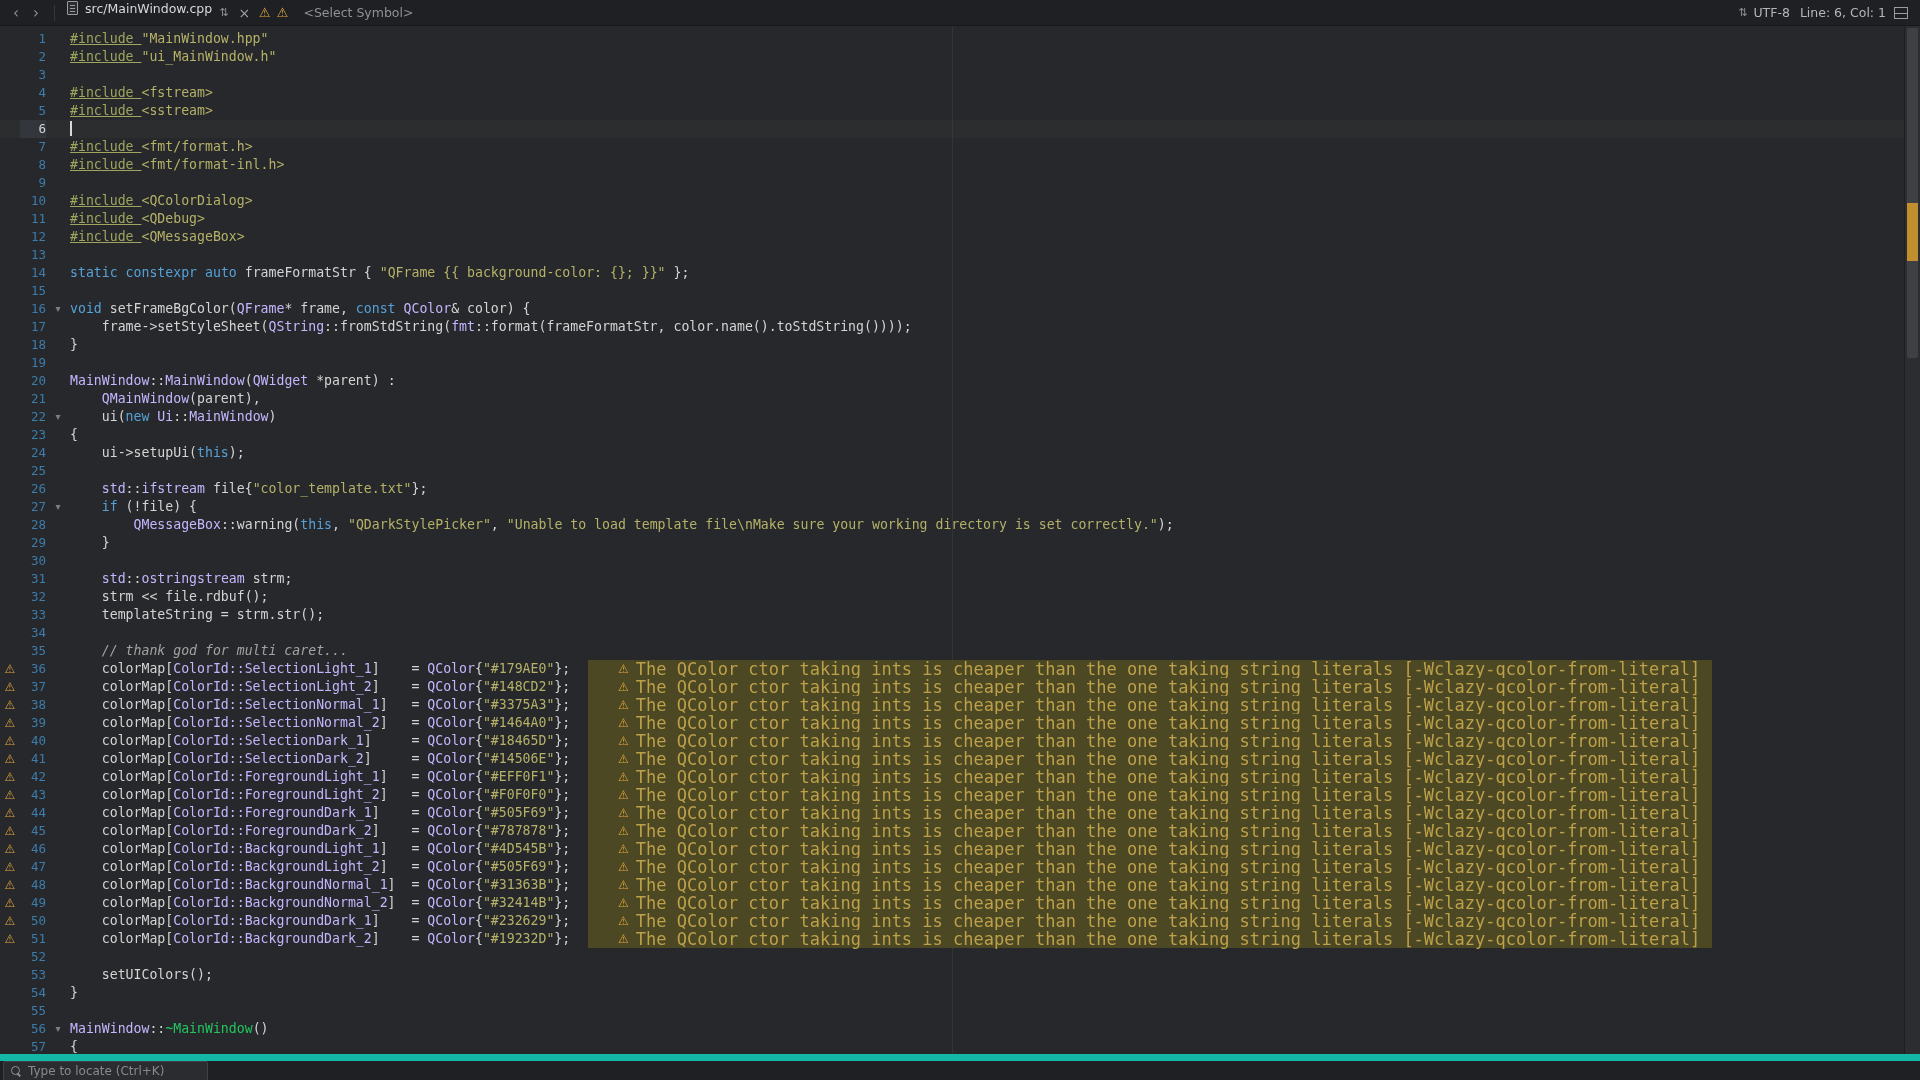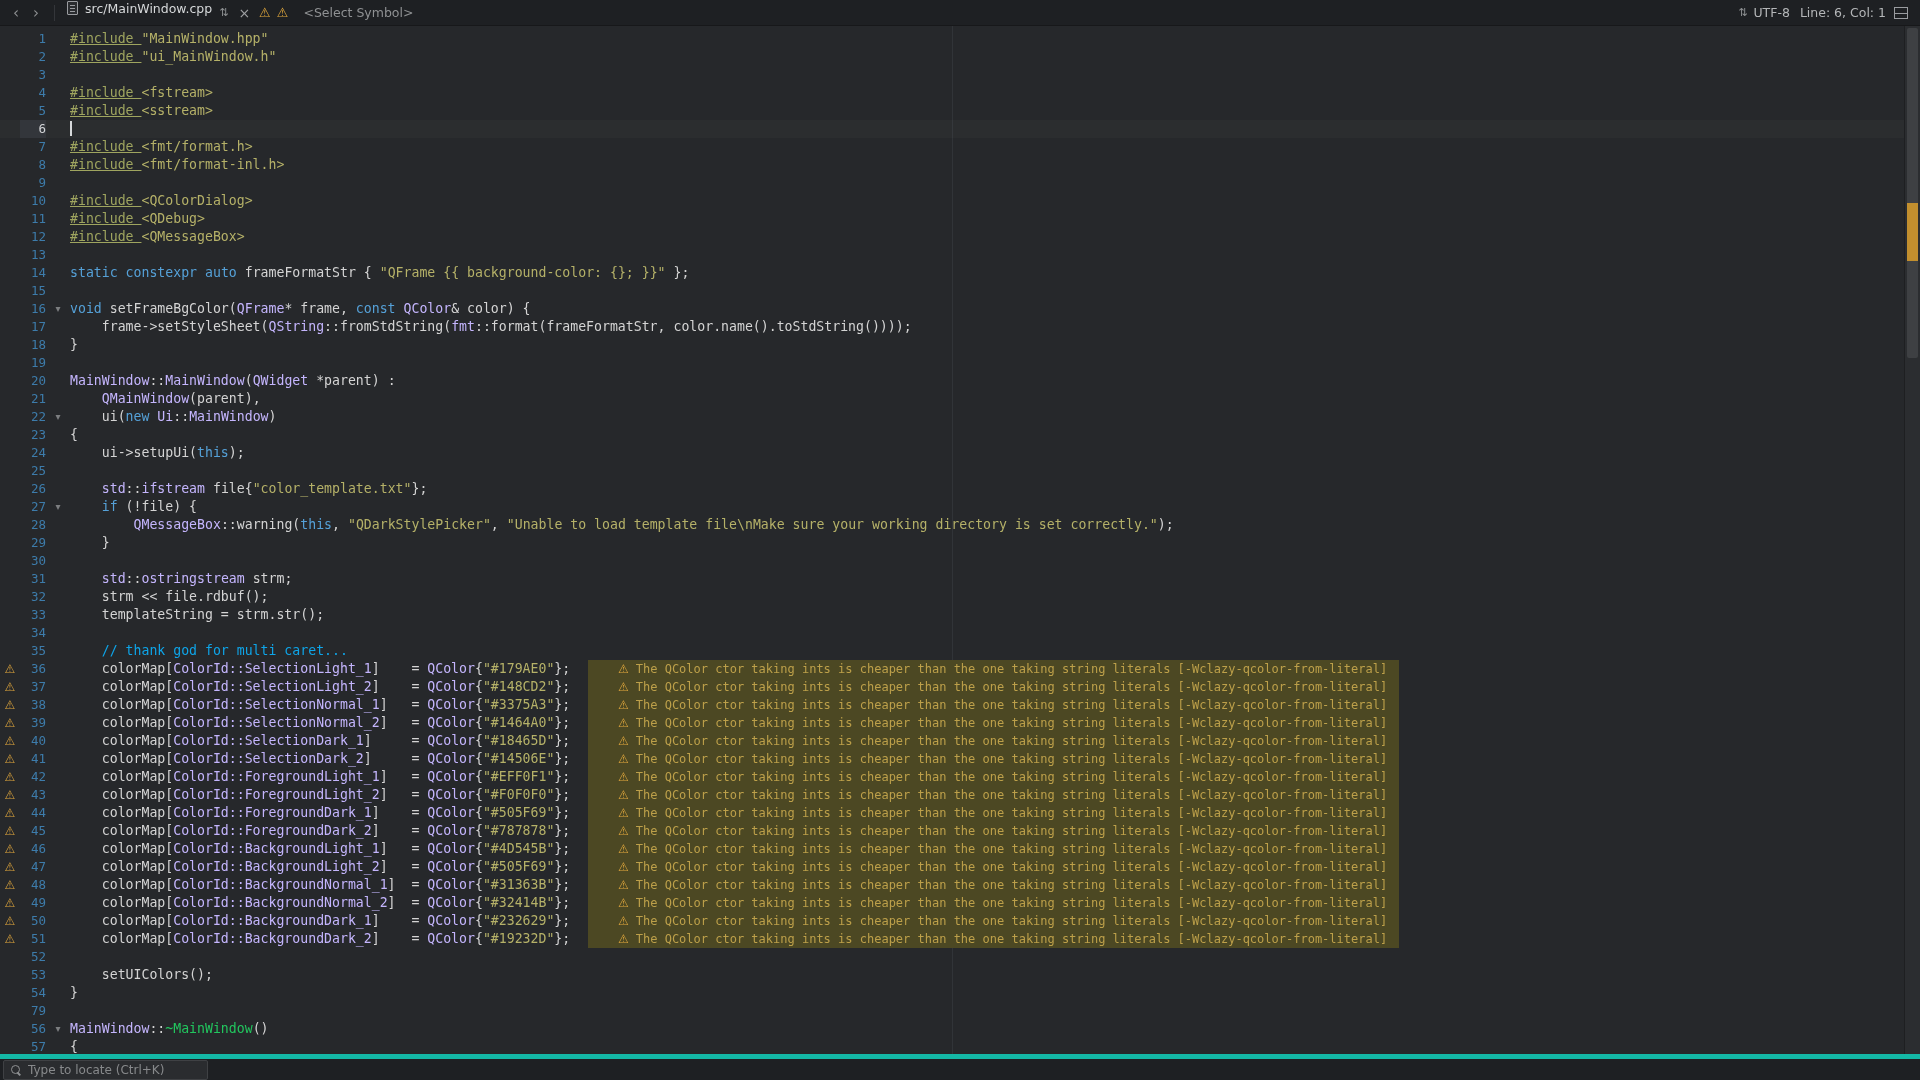--- a/index.html
+++ b/index.html
@@ -36,36 +36,36 @@
   .g-warn { flex:0 0 20px; text-align:center; font-size:12px; color:#e2a83c; line-height:18px; }
   .g-num  { flex:0 0 26px; text-align:right; color:#3d7cab; font-family:"DejaVu Sans Mono",monospace; font-size:12.5px; line-height:18px; }
   .line.cur .g-num { background:#33363b; color:#d2d4d6; }
   .g-fold { flex:0 0 24px; text-align:center; color:#7c7e80; font-size:10px; line-height:18px; }
   .code { font-family:"DejaVu Sans Mono",monospace; font-size:13.2px; line-height:18px; color:#d4d4d4; white-space:pre; }
   .tk-p { color:#9fa55f;text-decoration:underline; }           
   .tk-s { color:#b5b168; }           
   .tk-k { color:#55a1d8; }           
   .tk-y { color:#c4b5fd; }           
   .tk-yi{ color:#22c55e; }
-  .tk-c { color:#0ea5e9; }           
+  .tk-c { color:#a3a3a3;font-style:italic; }           
   .tk-t { color:#d4d4d4; }           
   .caret { display:inline-block; width:2px; height:15px; background:#d6d8da; vertical-align:text-bottom; margin-right:-2px; }
   .anno { position:absolute; left:588px; top:0; height:18px; background:#4c4823; display:flex; align-items:center;
           padding:0 12px 0 30px; gap:7px; z-index:2; }
   .anno .ic { color:#e2a83c; font-size:12px; line-height:18px; }
-  .anno .tx { font-family:"DejaVu Sans Mono",monospace; font-size:12px; color:#bda04a; white-space:pre; }
+  .anno .tx { font-family:"DejaVu Sans Mono",monospace; font-size:17px; color:#bda04a; white-space:pre; }
 
   
   .sbar { position:absolute; top:0; right:0; bottom:0; width:16px; background:#2b2d30; border-left:1px solid #1e1f21; z-index:4; }
   .sthumb { position:absolute; top:2px; left:2px; right:2px; height:330px; background:#3e4043; border-radius:2px; }
   .smark  { position:absolute; top:177px; left:2px; right:2px; height:58px; background:#c28f2e; }
 
   
   .statusbar { position:absolute; left:0; right:0; bottom:0; height:26px; background:#1e2023;
-               border-top:5px solid #14b8a6; display:flex; align-items:center; padding:0 3px; z-index:6; }
+               border-top:7px solid #14b8a6; display:flex; align-items:center; padding:0 3px; z-index:6; }
   .locator { display:flex; align-items:center; gap:7px; width:205px; height:20px; background:#2a2c2f;
              border:1px solid #3f4144; border-radius:2px; padding:0 7px; }
   .mag { width:10px; height:10px; position:relative; flex:0 0 auto; }
   .mag::before { content:""; position:absolute; width:7px; height:7px; border:1.4px solid #8f9193; border-radius:50%; left:0; top:0; }
   .mag::after  { content:""; position:absolute; width:4px; height:1.5px; background:#8f9193; transform:rotate(45deg); left:6px; top:8px; }
   .locator input { background:transparent; border:none; outline:none; color:#c6c8ca; font-size:12px; width:100%;
                    font-family:"DejaVu Sans","Liberation Sans",sans-serif; }
   .locator input::placeholder { color:#87898b; }
 </style>
 </head>
@@ -141,21 +141,21 @@
       <div class="line"><span class="g-warn">⚠</span><span class="g-num">45</span><span class="g-fold"></span><span class="code"><span class="tk-t">    colorMap[</span><span class="tk-y">ColorId::ForegroundDark_2</span><span class="tk-t">]    = </span><span class="tk-y">QColor</span><span class="tk-t">{</span><span class="tk-s">"#787878"</span><span class="tk-t">};</span></span><span class="anno"><span class="ic">⚠</span><span class="tx">The QColor ctor taking ints is cheaper than the one taking string literals [-Wclazy-qcolor-from-literal]</span></span></div>
       <div class="line"><span class="g-warn">⚠</span><span class="g-num">46</span><span class="g-fold"></span><span class="code"><span class="tk-t">    colorMap[</span><span class="tk-y">ColorId::BackgroundLight_1</span><span class="tk-t">]   = </span><span class="tk-y">QColor</span><span class="tk-t">{</span><span class="tk-s">"#4D545B"</span><span class="tk-t">};</span></span><span class="anno"><span class="ic">⚠</span><span class="tx">The QColor ctor taking ints is cheaper than the one taking string literals [-Wclazy-qcolor-from-literal]</span></span></div>
       <div class="line"><span class="g-warn">⚠</span><span class="g-num">47</span><span class="g-fold"></span><span class="code"><span class="tk-t">    colorMap[</span><span class="tk-y">ColorId::BackgroundLight_2</span><span class="tk-t">]   = </span><span class="tk-y">QColor</span><span class="tk-t">{</span><span class="tk-s">"#505F69"</span><span class="tk-t">};</span></span><span class="anno"><span class="ic">⚠</span><span class="tx">The QColor ctor taking ints is cheaper than the one taking string literals [-Wclazy-qcolor-from-literal]</span></span></div>
       <div class="line"><span class="g-warn">⚠</span><span class="g-num">48</span><span class="g-fold"></span><span class="code"><span class="tk-t">    colorMap[</span><span class="tk-y">ColorId::BackgroundNormal_1</span><span class="tk-t">]  = </span><span class="tk-y">QColor</span><span class="tk-t">{</span><span class="tk-s">"#31363B"</span><span class="tk-t">};</span></span><span class="anno"><span class="ic">⚠</span><span class="tx">The QColor ctor taking ints is cheaper than the one taking string literals [-Wclazy-qcolor-from-literal]</span></span></div>
       <div class="line"><span class="g-warn">⚠</span><span class="g-num">49</span><span class="g-fold"></span><span class="code"><span class="tk-t">    colorMap[</span><span class="tk-y">ColorId::BackgroundNormal_2</span><span class="tk-t">]  = </span><span class="tk-y">QColor</span><span class="tk-t">{</span><span class="tk-s">"#32414B"</span><span class="tk-t">};</span></span><span class="anno"><span class="ic">⚠</span><span class="tx">The QColor ctor taking ints is cheaper than the one taking string literals [-Wclazy-qcolor-from-literal]</span></span></div>
       <div class="line"><span class="g-warn">⚠</span><span class="g-num">50</span><span class="g-fold"></span><span class="code"><span class="tk-t">    colorMap[</span><span class="tk-y">ColorId::BackgroundDark_1</span><span class="tk-t">]    = </span><span class="tk-y">QColor</span><span class="tk-t">{</span><span class="tk-s">"#232629"</span><span class="tk-t">};</span></span><span class="anno"><span class="ic">⚠</span><span class="tx">The QColor ctor taking ints is cheaper than the one taking string literals [-Wclazy-qcolor-from-literal]</span></span></div>
       <div class="line"><span class="g-warn">⚠</span><span class="g-num">51</span><span class="g-fold"></span><span class="code"><span class="tk-t">    colorMap[</span><span class="tk-y">ColorId::BackgroundDark_2</span><span class="tk-t">]    = </span><span class="tk-y">QColor</span><span class="tk-t">{</span><span class="tk-s">"#19232D"</span><span class="tk-t">};</span></span><span class="anno"><span class="ic">⚠</span><span class="tx">The QColor ctor taking ints is cheaper than the one taking string literals [-Wclazy-qcolor-from-literal]</span></span></div>
       <div class="line"><span class="g-warn"></span><span class="g-num">52</span><span class="g-fold"></span><span class="code"></span></div>
       <div class="line"><span class="g-warn"></span><span class="g-num">53</span><span class="g-fold"></span><span class="code"><span class="tk-t">    setUIColors();</span></span></div>
       <div class="line"><span class="g-warn"></span><span class="g-num">54</span><span class="g-fold"></span><span class="code"><span class="tk-t">}</span></span></div>
-      <div class="line"><span class="g-warn"></span><span class="g-num">79</span><span class="g-fold"></span><span class="code"></span></div>
+      <div class="line"><span class="g-warn"></span><span class="g-num">55</span><span class="g-fold"></span><span class="code"></span></div>
       <div class="line"><span class="g-warn"></span><span class="g-num">56</span><span class="g-fold">▾</span><span class="code"><span class="tk-y">MainWindow</span><span class="tk-t">::</span><span class="tk-yi">~MainWindow</span><span class="tk-t">()</span></span></div>
       <div class="line"><span class="g-warn"></span><span class="g-num">57</span><span class="g-fold"></span><span class="code"><span class="tk-t">{</span></span></div>
     </div>
   <div class="sbar">
     <div class="sthumb"></div>
     <div class="smark"></div>
   </div>
 </div>
 
 <div class="statusbar">

